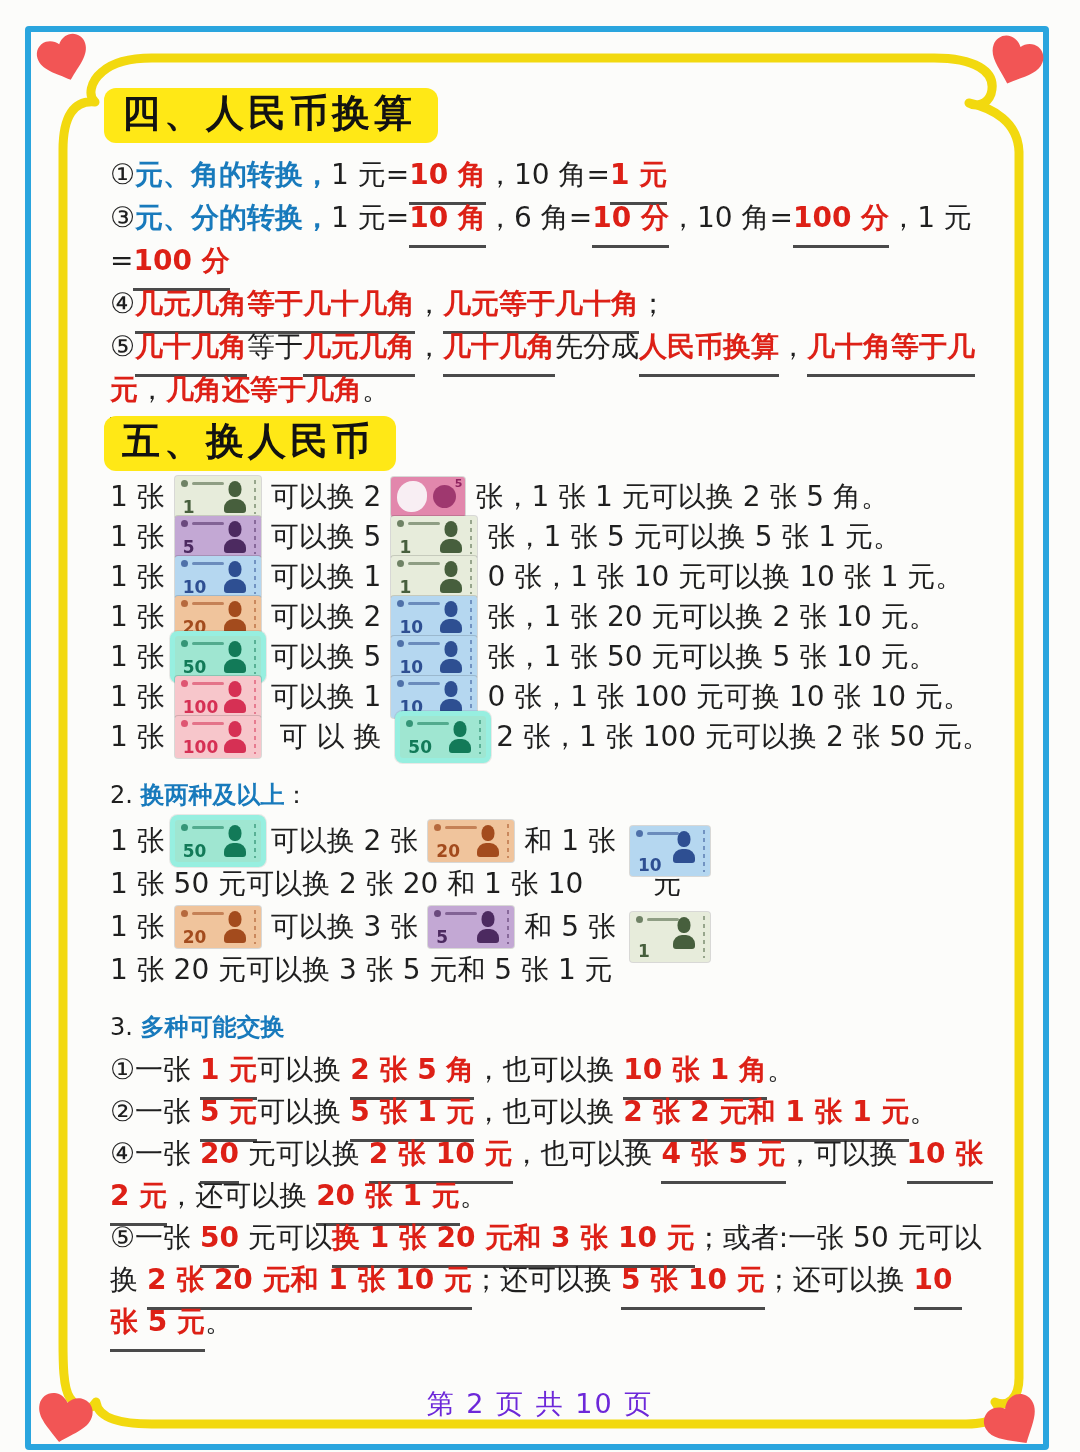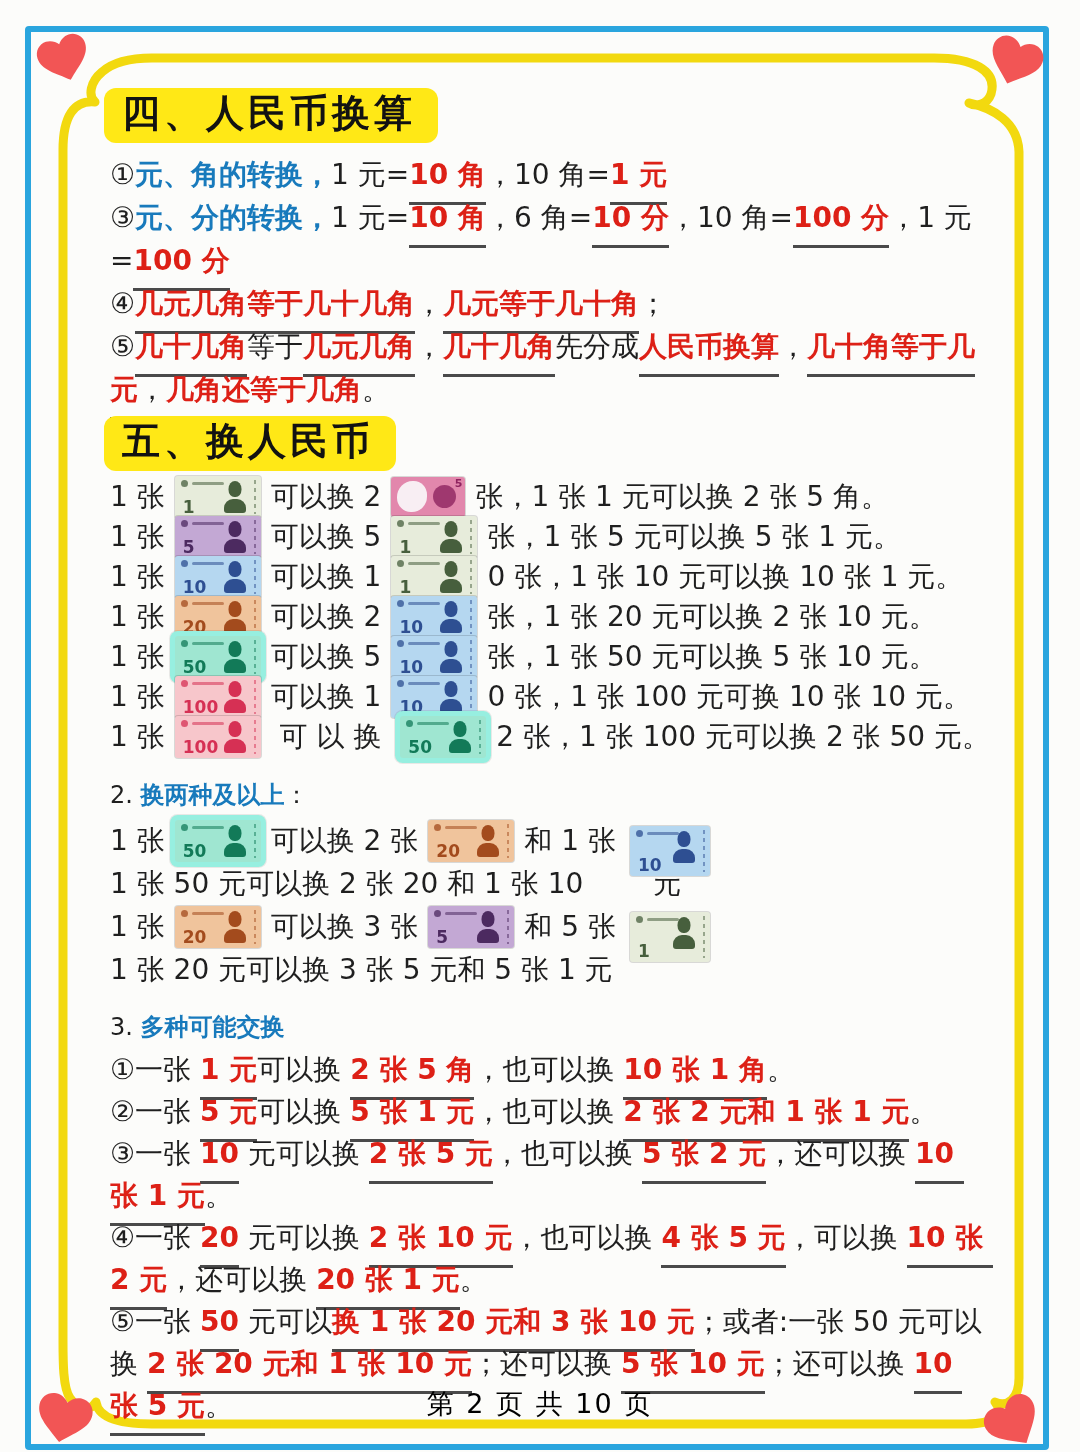--- a/index.html
+++ b/index.html
@@ -44,21 +44,21 @@
         border-radius:9px 9px 3px 3px;background:currentColor;}
   .n-dash{position:absolute;right:5px;top:4px;bottom:4px;width:2px;opacity:.5;
         background:repeating-linear-gradient(to bottom,currentColor 0 4px,transparent 4px 8px);}
   .note.jiao{width:74px;height:40px;}
   .j-blob{position:absolute;left:6px;top:4px;width:30px;height:31px;background:#f8eef3;
         border-radius:52% 44% 50% 46%;}
   .j-emb{position:absolute;right:9px;top:8px;width:23px;height:23px;border-radius:50%;
         background:currentColor;opacity:.8;}
   .j-num{position:absolute;right:3px;top:1px;font-size:11px;font-weight:700;line-height:1;}
   .footer{position:absolute;left:0;right:0;top:1386px;text-align:center;font-size:27px;
-        color:#000000;letter-spacing:2px;}
+        color:#6d28d9;letter-spacing:2px;}
 </style>
 </head>
 <body>
 
 <div class="page">
 
   <div class="blue-frame"></div>
 
   <svg class="yellow-frame" viewBox="0 0 1080 1452" xmlns="http://www.w3.org/2000/svg">
     <path d="M152 58 L934 58 C972 58 998 70 991 94 C987 105 976 107 969 103 C993 108 1018 122 1019 152
@@ -113,21 +113,20 @@
         <div class="mrow txt"><span class="rowtext">1 张 50 元可以换 2 张 20 和 1 张 10</span><span class="spacer" style="width: 70px;"></span><span class="rowtext">元</span></div>
         <div class="mrow tall"><span class="rowtext">1 张</span><span class="note" style="background: rgb(240, 196, 156); color: rgb(163, 75, 29);"><span class="n-emb"></span><span class="n-top"></span><span class="n-num">20</span><span class="n-port"></span><span class="n-dash"></span></span><span class="rowtext">可以换 3 张</span><span class="note" style="background: rgb(195, 168, 212); color: rgb(76, 42, 96);"><span class="n-emb"></span><span class="n-top"></span><span class="n-num">5</span><span class="n-port"></span><span class="n-dash"></span></span><span class="rowtext">和 5 张</span><span class="note big" style="background: rgb(231, 236, 219); color: rgb(71, 95, 61);"><span class="n-emb"></span><span class="n-top"></span><span class="n-num">1</span><span class="n-port"></span><span class="n-dash"></span></span></div>
         <div class="mrow txt"><span class="rowtext">1 张 20 元可以换 3 张 5 元和 5 张 1 元</span></div>
       </div>
 
     <div id="sub3" class="subhead"><span class="seg k">3. </span><span class="seg b">多种可能交换</span></div>
 
     <div id="sec3-items">
         <div class="item"><span class="seg k">①一张 </span><span class="seg r">1 元</span><span class="seg k">可以换 </span><span class="seg r">2 张 5 角</span><span class="seg k">，也可以换 </span><span class="seg r">10 张 1 角</span><span class="seg k">。</span></div>
         <div class="item"><span class="seg k">②一张 </span><span class="seg r">5 元</span><span class="seg k">可以换 </span><span class="seg r">5 张 1 元</span><span class="seg k">，也可以换 </span><span class="seg r">2 张 2 元和 1 张 1 元</span><span class="seg k">。</span></div>
-        <div class="item"><span class="seg k">③一张 </span><span class="seg r">10</span><span class="seg k"> 元可以换 </span><span class="seg r">2 张 5 元</span><span class="seg k">，也可以换 </span><span class="seg r">5 张 2 元</span><span class="seg k">，还可以换 </span><span class="seg r">10 张 1 元</span><span class="seg k">。</span></div>
         <div class="item"><span class="seg k">④一张 </span><span class="seg r">20</span><span class="seg k"> 元可以换 </span><span class="seg r">2 张 10 元</span><span class="seg k">，也可以换 </span><span class="seg r">4 张 5 元</span><span class="seg k">，可以换 </span><span class="seg r">10 张 2 元</span><span class="seg k">，还可以换 </span><span class="seg r">20 张 1 元</span><span class="seg k">。</span></div>
         <div class="item"><span class="seg k">⑤一张 </span><span class="seg r">50</span><span class="seg k"> 元可以</span><span class="seg r">换 1 张 20 元和 3 张 10 元</span><span class="seg k">；或者:一张 50 元可以换 </span><span class="seg r">2 张 20 元和 1 张 10 元</span><span class="seg k">；还可以换 </span><span class="seg r">5 张 10 元</span><span class="seg k">；还可以换 </span><span class="seg r">10 张 5 元</span><span class="seg k">。</span></div>
       </div>
 
   </div>
 
   <div class="footer">第 2 页 共 10 页</div>
 
 </div>
 

